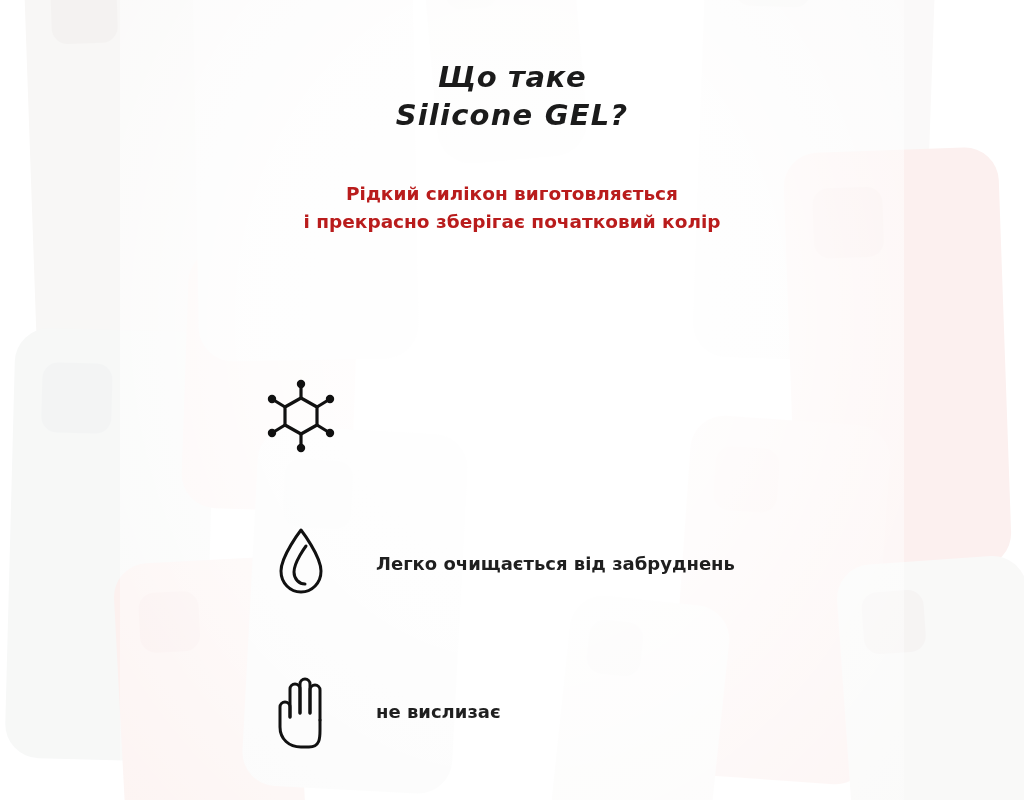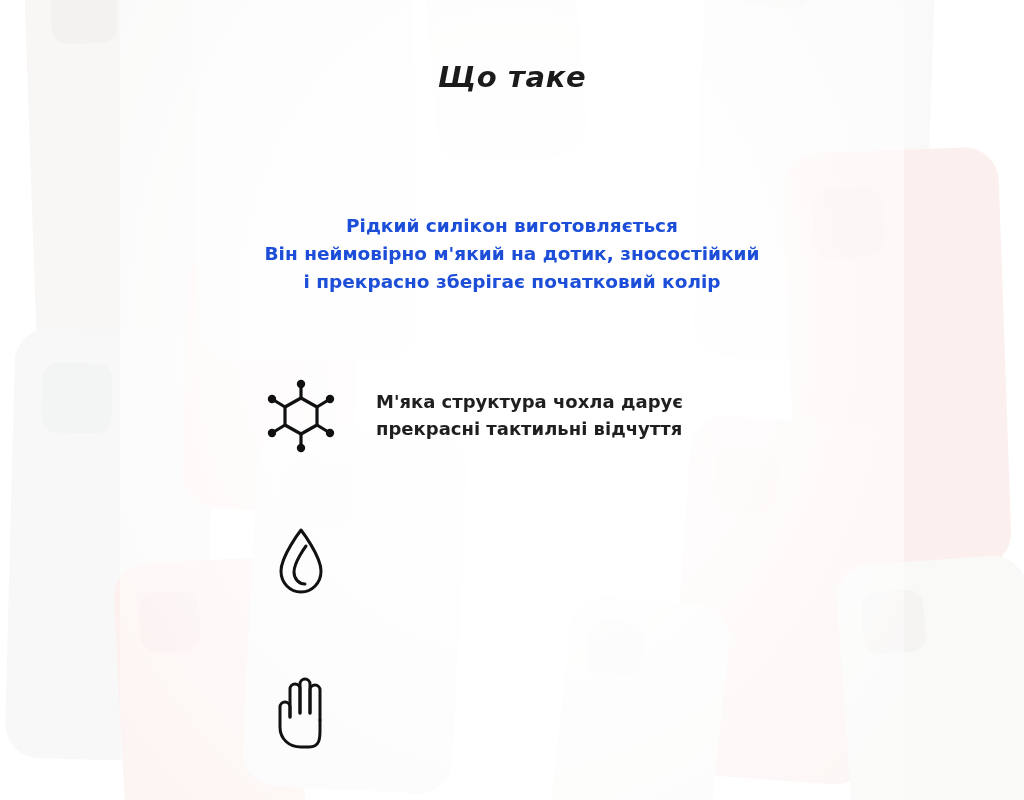--- a/index.html
+++ b/index.html
@@ -202,27 +202,27 @@
     line-height: 1.32;
     letter-spacing: 0.6px;
     color: #1b1b1b;
   }
   .headline .l1 { display: block; }
   .headline .l2 { display: block; letter-spacing: 1.2px; }
 
   .lede {
     position: absolute;
     left: 0;
-    top: 212px;
+    top: 180px;
     width: 1024px;
     text-align: center;
     font-size: 18.5px;
     font-weight: bold;
     line-height: 1.52;
-    color: #1d4ed8;
+    color: #b91c1c;
   }
   .lede span { display: block; }
 
   .features {
     position: absolute;
     left: 262px;
     top: 368px;
     width: 560px;
   }
   .feature {
@@ -268,25 +268,25 @@
     <div class="case c12"></div>
   </div>
 
   <div class="veil"></div>
   <div class="veil-center"></div>
 
   <div class="content">
 
     <div class="headline">
       <span class="l1">Що таке</span>
+      <span class="l2">Silicone GEL?</span>
     </div>
 
     <div class="lede">
       <span>Рідкий силікон виготовляється</span>
-      <span>Він неймовірно м'який на дотик, зносостійкий</span>
       <span>і прекрасно зберігає початковий колір</span>
     </div>
 
     <div class="features">
 
       <div class="feature">
         <div class="ficon">
           <svg width="74" height="76" viewBox="0 0 74 76" fill="none" stroke="#111111" stroke-width="3.2" stroke-linecap="round" stroke-linejoin="round">
             <polygon points="37,20 53,29 53,47 37,56 21,47 21,29" fill="none"></polygon>
             <line x1="21" y1="29" x2="8" y2="21"></line>
@@ -296,45 +296,43 @@
             <line x1="37" y1="20" x2="37" y2="6"></line>
             <line x1="37" y1="56" x2="37" y2="70"></line>
             <circle cx="37" cy="6" r="2.6" fill="#111111"></circle>
             <circle cx="37" cy="70" r="2.6" fill="#111111"></circle>
             <circle cx="8" cy="21" r="2.6" fill="#111111"></circle>
             <circle cx="66" cy="21" r="2.6" fill="#111111"></circle>
             <circle cx="8" cy="55" r="2.6" fill="#111111"></circle>
             <circle cx="66" cy="55" r="2.6" fill="#111111"></circle>
           </svg>
         </div>
-        <div class="ftext">
-          <span>М'яка структура чохла дарує</span>
-          <span>прекрасні тактильні відчуття</span>
-        </div>
       </div>
 
       <div class="feature">
         <div class="ficon">
           <svg width="58" height="80" viewBox="0 0 58 80" fill="none" stroke="#111111" stroke-width="3" stroke-linecap="round" stroke-linejoin="round">
             <path d="M29 6 C29 6 9 32 9 47 C9 59 18 68 29 68 C40 68 49 59 49 47 C49 32 29 6 29 6 Z"></path>
             <path d="M34 22 C34 22 22 38 22 48 C22 55 27 60 33 60"></path>
           </svg>
         </div>
         <div class="ftext">
+          <span>Легко очищається від забруднень</span>
         </div>
       </div>
 
       <div class="feature">
         <div class="ficon">
           <svg width="62" height="78" viewBox="0 0 62 78" fill="none" stroke="#111111" stroke-width="3" stroke-linecap="round" stroke-linejoin="round">
             <path d="M20 44 V16 a5 5 0 0 1 10 0 V40"></path>
             <path d="M30 40 V11 a5 5 0 0 1 10 0 V40"></path>
             <path d="M40 40 V17 a5 5 0 0 1 10 0 V47"></path>
             <path d="M20 44 V34 a5 5 0 0 0 -10 0 v20 c0 12 9 20 21 20 h8 c11 0 11 -9 11 -17 V47"></path>
           </svg>
         </div>
         <div class="ftext">
+          <span>не вислизає</span>
         </div>
       </div>
 
     </div>
   </div>
 </div>
 
 </body></html>

